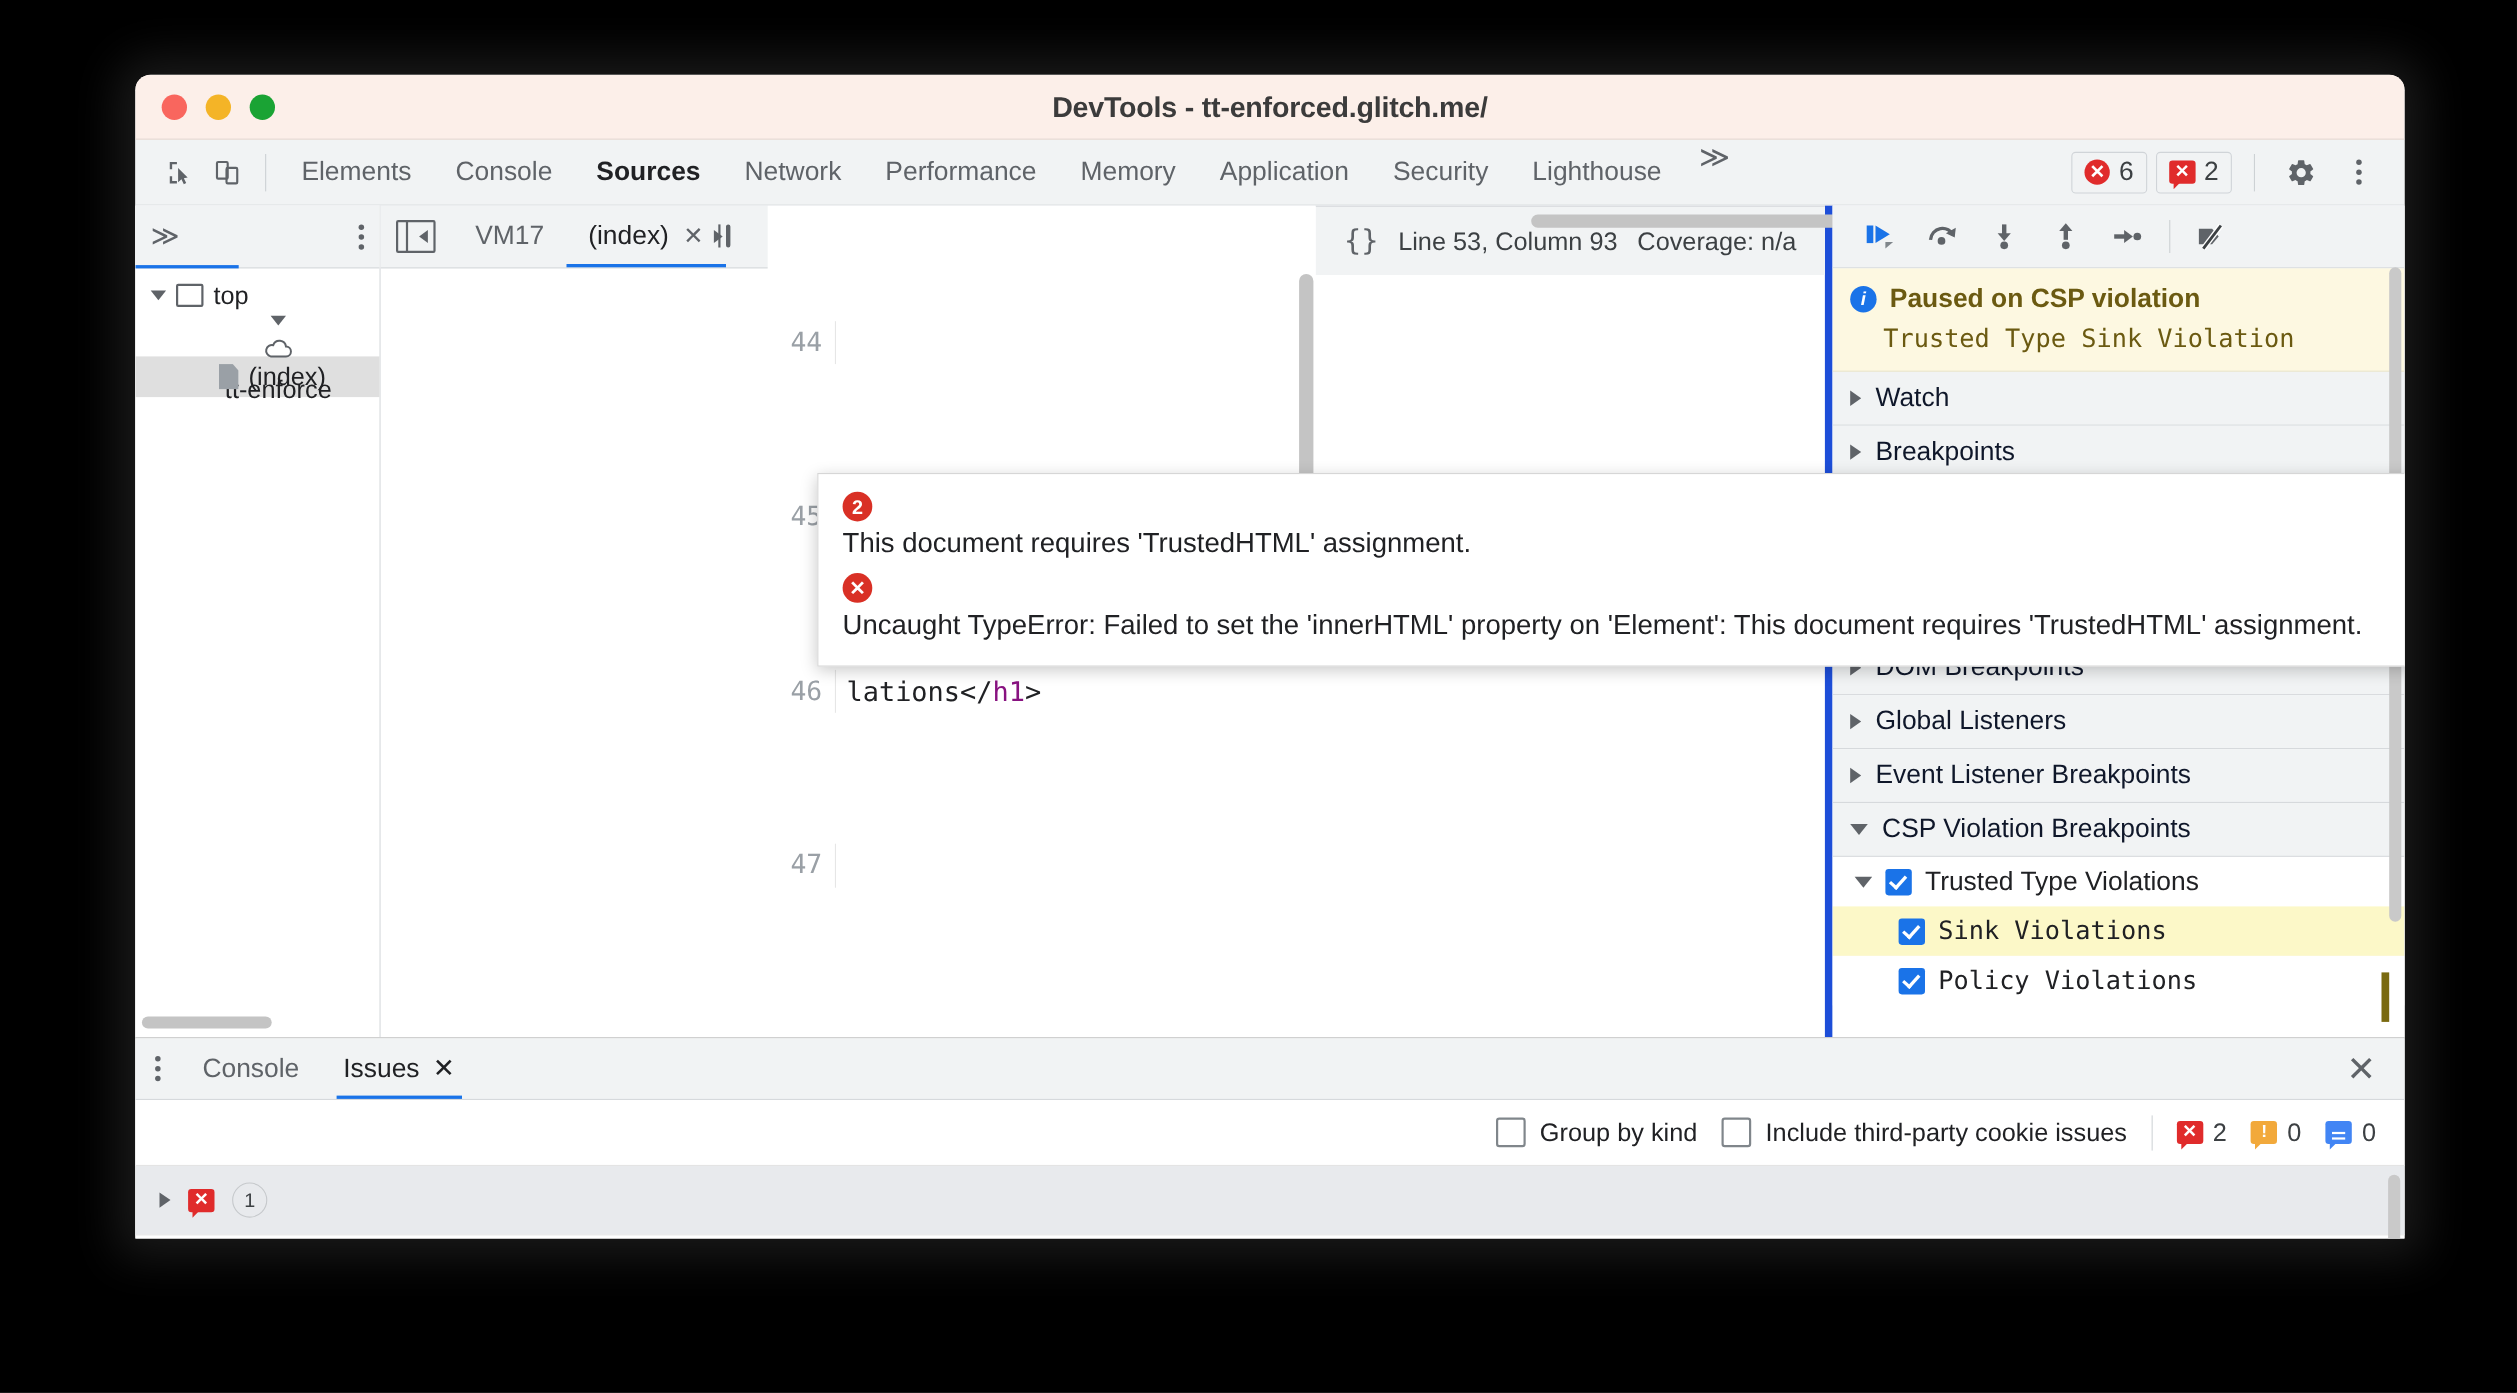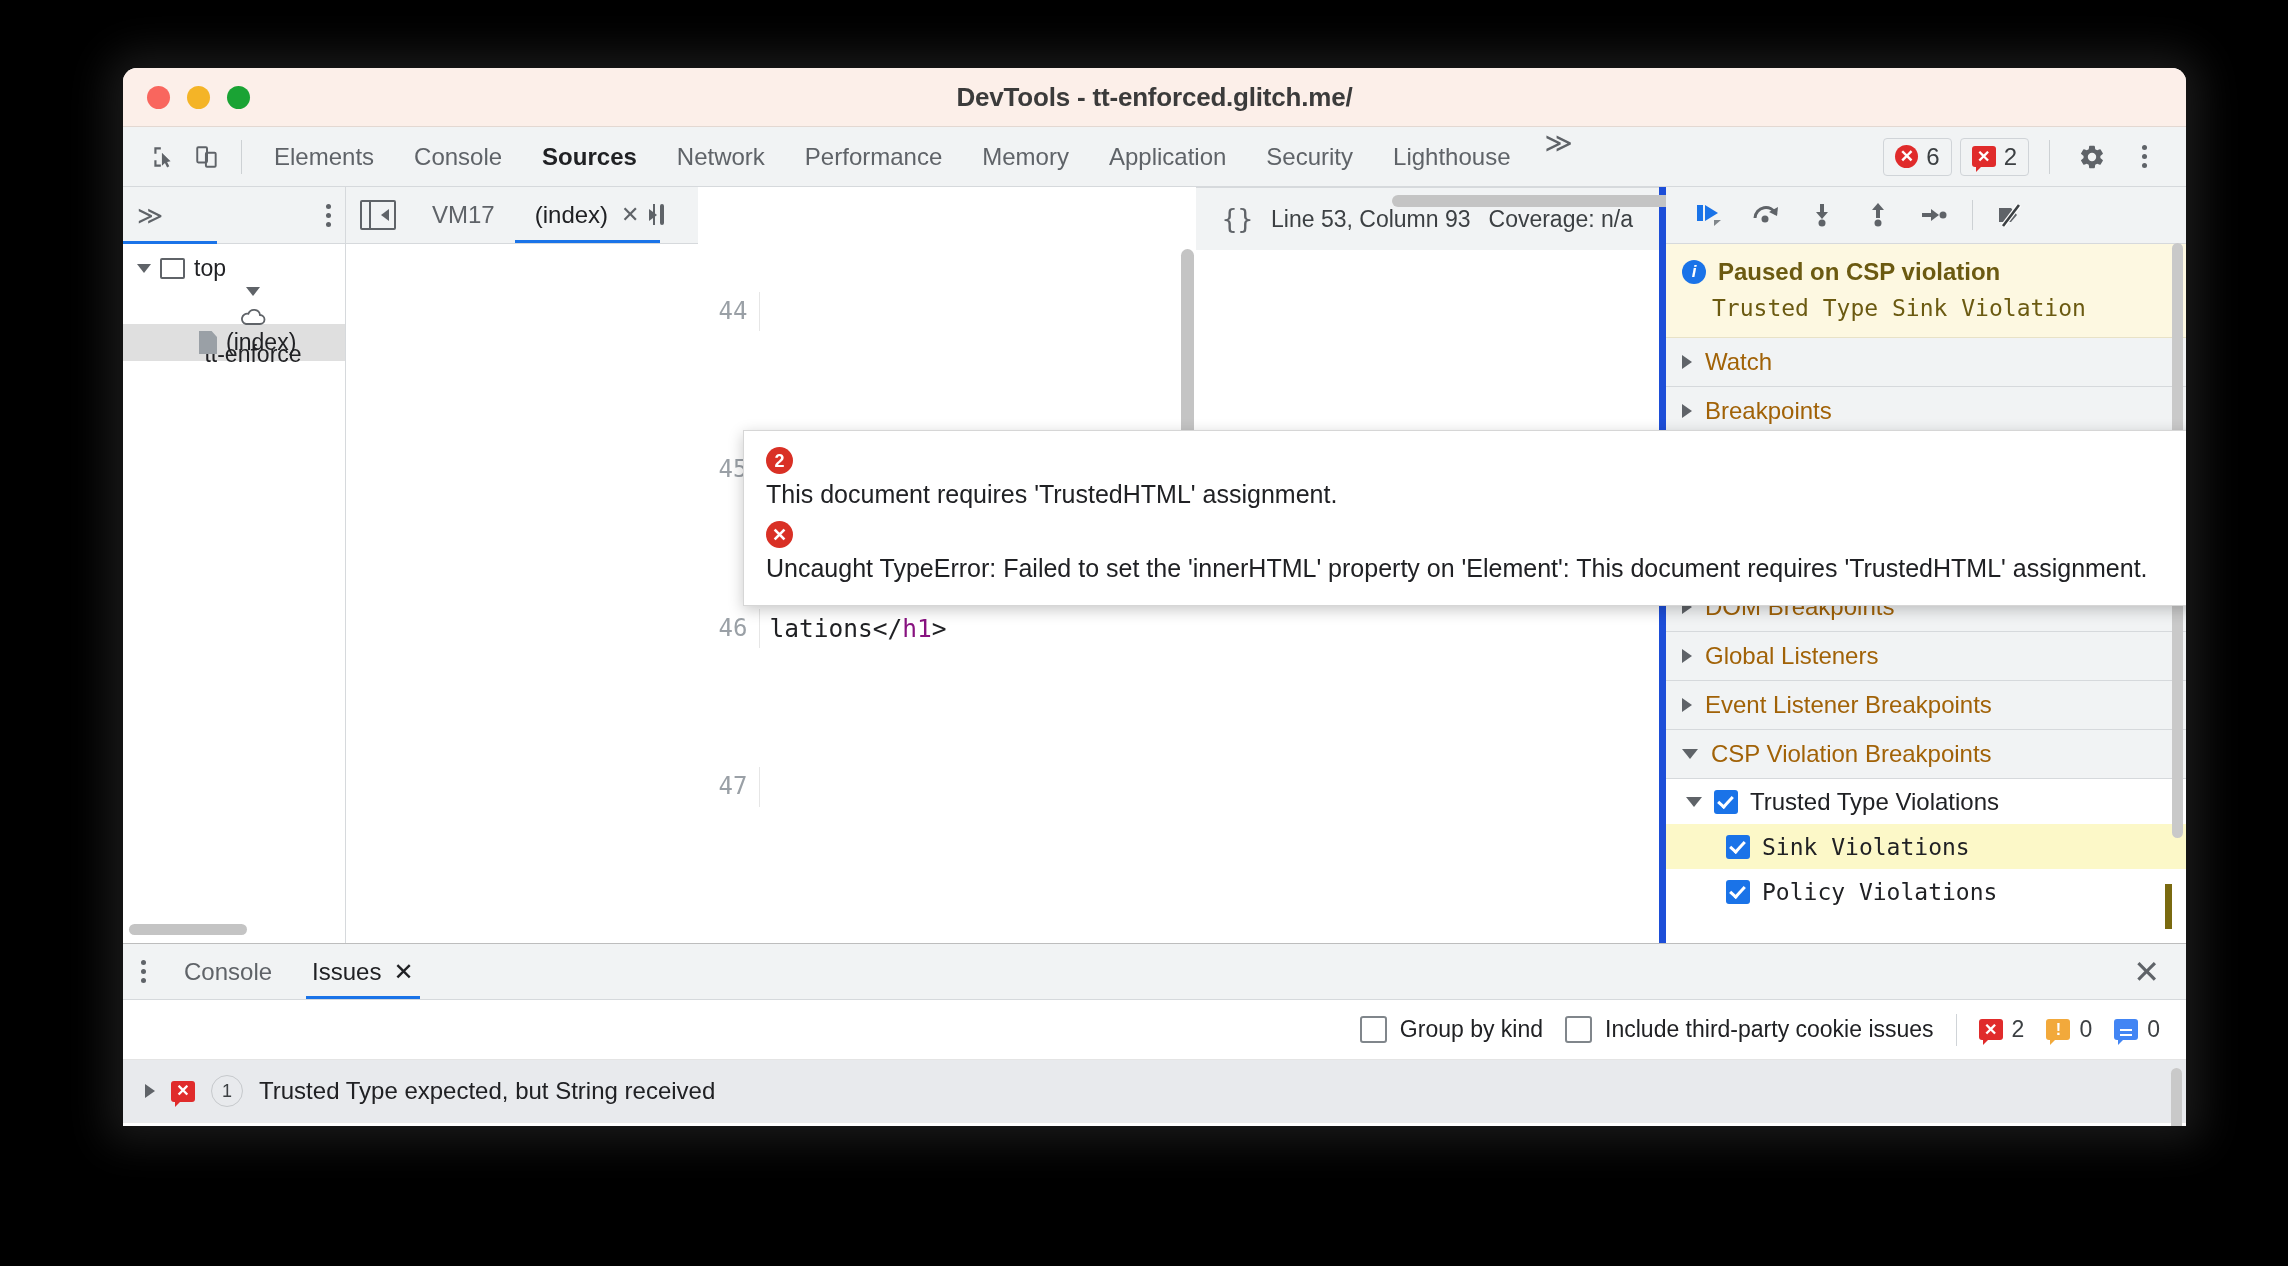--- a/index.html
+++ b/index.html
@@ -443,21 +443,21 @@
     font-family: "DejaVu Sans Mono", monospace;
     font-size: 23px;
     color: #6b5a11;
   }
   .acc-row {
     height: 48px;
     display: flex; align-items: center;
     gap: 13px;
     padding-left: 16px;
     font-size: 24px;
-    color: #a16207;
+    color: #0f172a;
     background: #f1f3f4;
     border-bottom: 1px solid #d6d9dc;
     cursor: pointer;
   }
   .acc-tri {
     width: 0; height: 0;
     border-left: 10px solid #5f6368;
     border-top: 7px solid transparent;
     border-bottom: 7px solid transparent;
     flex: none;
@@ -958,21 +958,20 @@
           <span class="ico-bubble-info"></span>
           <span>0</span>
         </span>
       </div>
 
       <div>
         <div class="issue-row sel">
           <span class="issue-tri"></span>
           <span class="ico-bubble-x">✕</span>
           <span class="count-pill">1</span>
-          <span>Trusted Type expected, but String received</span>
         </div>
         <div class="issue-row">
           
           
           
           
         </div>
       </div>
 
       <div class="drawer-vscroll"></div>

